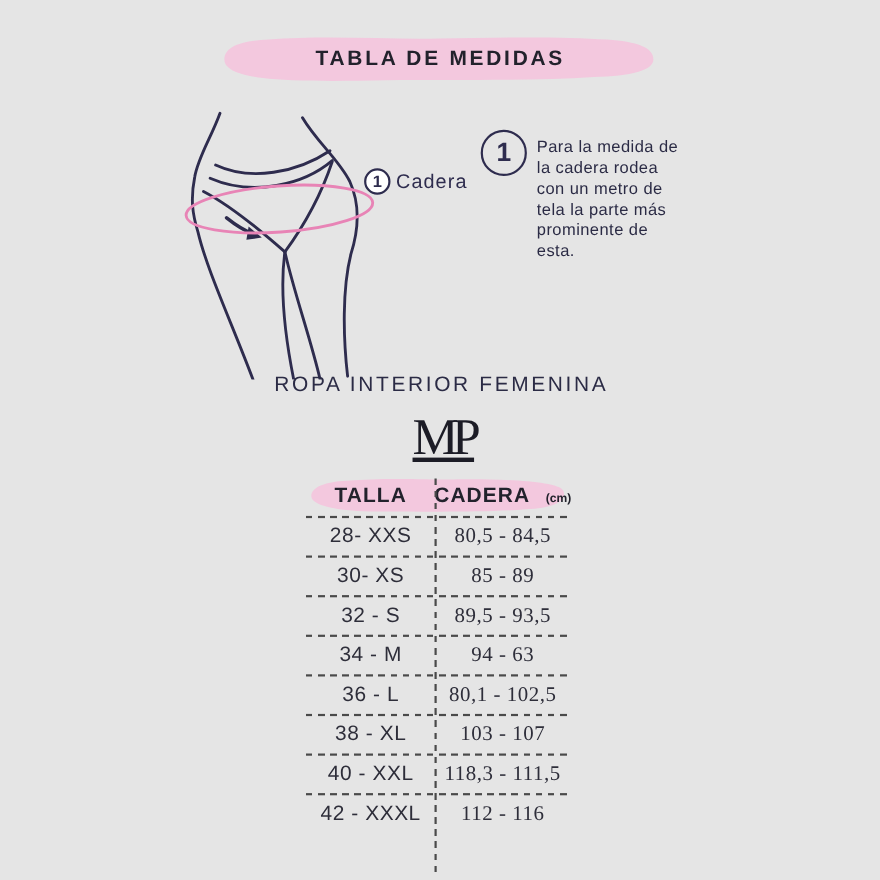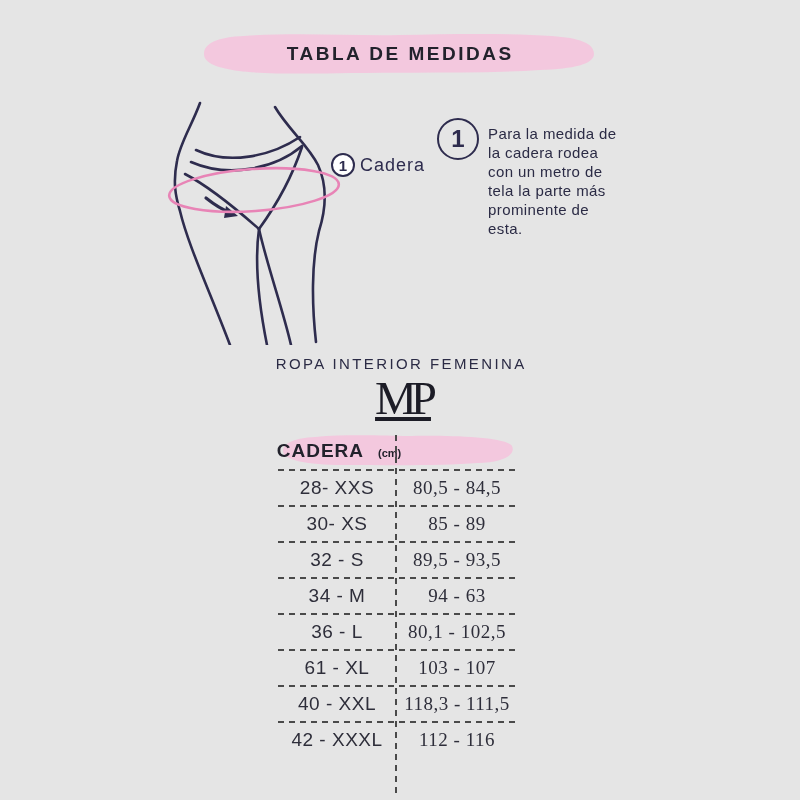--- a/index.html
+++ b/index.html
@@ -35,22 +35,22 @@
     display:flex; align-items:center; justify-content:center;
     font-size:24px; font-weight:bold; color:#2e2c4e;
   }
   .instruction-text {
     position:absolute; left:51px; top:6px; width:136px; margin:0;
     font-size:15px; line-height:19px; letter-spacing:0.4px; color:#2b2b45;
   }
 
   
   .brand-heading {
-    position:absolute; left:0; top:355px; width:800px; text-align:center;
-    font-size:15px; letter-spacing:2.4px; color:#2b2b45; text-indent:2.4px;
+    position:absolute; left:0; top:339px; width:800px; text-align:center;
+    font-size:19px; letter-spacing:2.4px; color:#2b2b45; text-indent:2.4px;
   }
   .brand-logo {
     position:absolute; left:0; top:371px; width:800px; text-align:center;
     font-family:"Liberation Serif", serif; font-size:47px; color:#1c1c26;
     letter-spacing:-6px; text-indent:6px;text-decoration:underline;
   }
 
   
   .size-table { position:absolute; left:278px; top:433px; width:240px; }
   .thead { position:relative; height:36px; display:flex; }
@@ -119,20 +119,21 @@
   </div>
 
   <div class="brand-heading">ROPA INTERIOR FEMENINA</div>
   <div class="brand-logo">MP</div>
 
   <div class="size-table">
     <div class="thead">
       <svg width="240" height="34" viewBox="0 0 240 34">
         <path fill="#f3c8de" d="M5,17 C5,9 17,4 37,3 C71,0 111,2 129,2 C161,1 229,2 234,12 C238,21 226,28 200,29 C165,32 110,31 64,31 C30,31 5,26 5,17 Z"></path>
       </svg>
+      <div class="th th-size">TALLA</div>
       <div class="th th-hip">
         <span>CADERA</span>
         <span class="unit">(cm)</span>
       </div>
     </div>
     <div class="tbody">
       <div class="vline"></div>
       <div class="hsep"></div>
 
       <div class="trow">
@@ -159,21 +160,21 @@
       </div>
       <div class="hsep"></div>
 
       <div class="trow">
         <div class="cell cell-talla">36 - L</div>
         <div class="cell cell-cadera">80,1 - 102,5</div>
       </div>
       <div class="hsep"></div>
 
       <div class="trow">
-        <div class="cell cell-talla">61 - XL</div>
+        <div class="cell cell-talla">38 - XL</div>
         <div class="cell cell-cadera">103 - 107</div>
       </div>
       <div class="hsep"></div>
 
       <div class="trow">
         <div class="cell cell-talla">40 - XXL</div>
         <div class="cell cell-cadera">118,3 - 111,5</div>
       </div>
       <div class="hsep"></div>
 

